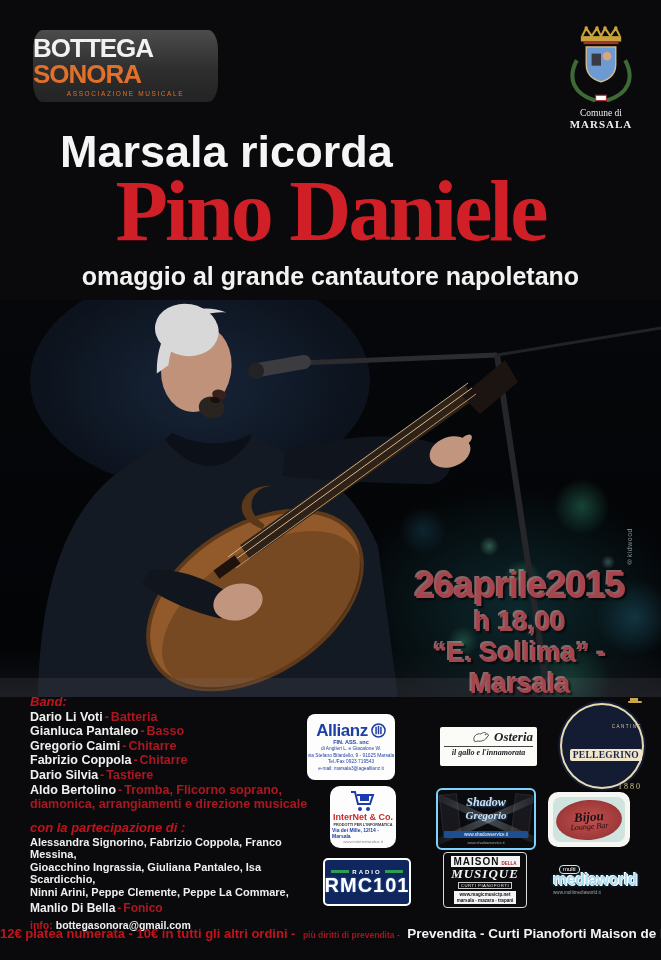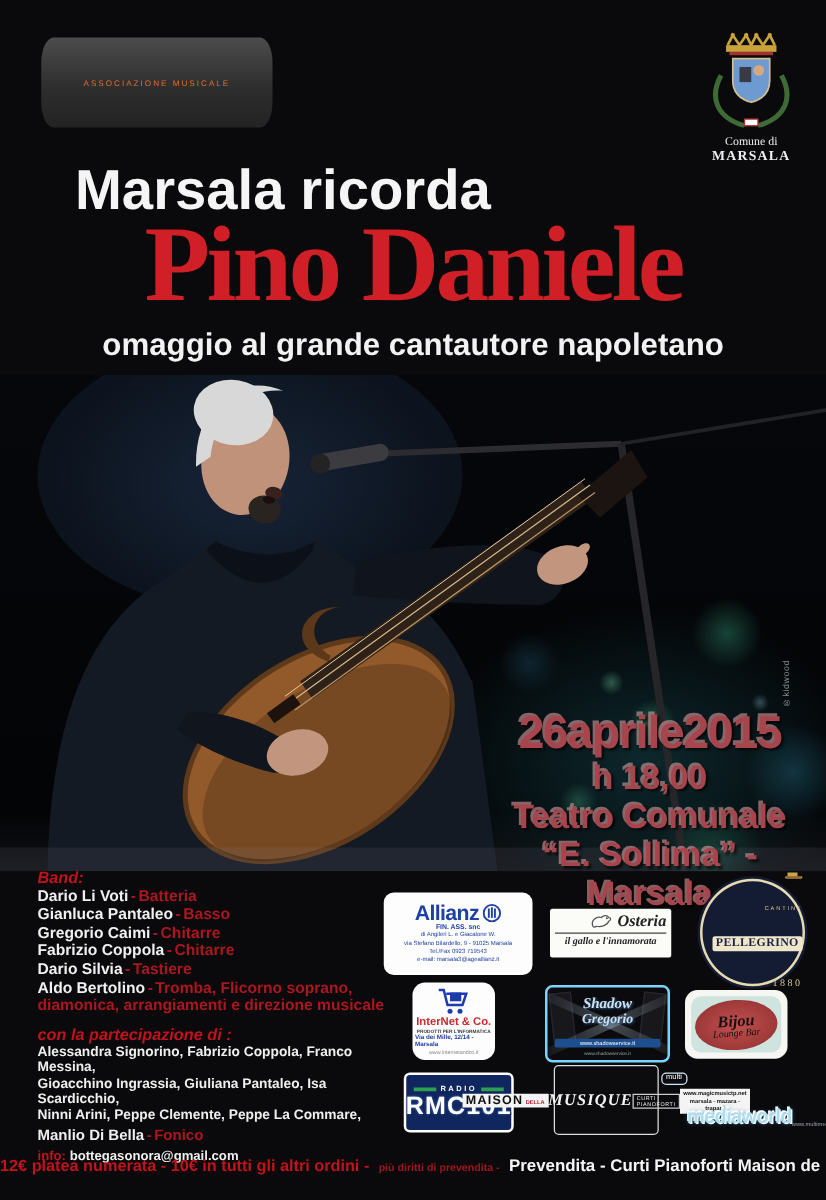--- a/index.html
+++ b/index.html
@@ -71,21 +71,21 @@
   .infoline .lab{color:#c2131c;font-weight:bold;margin-right:3px;}
 
   
   .tickets{position:absolute;left:0;top:924px;width:661px;text-align:center;white-space:nowrap;}
   .tickets .redp{color:#c2131c;font-weight:bold;font-size:13px;}
   .tickets .smallp{color:#a01520;font-weight:bold;font-size:8.5px;margin:0 3px;}
   .tickets .whitep{color:#f4f4f4;font-weight:600;font-size:13.5px;}
 
   
   .sponsor{position:absolute;box-sizing:border-box;}
-  .allianz{left:307px;top:714px;width:119px;height:66px;background:#fdfdfd;border-radius:8px;
+  .allianz{left:307px;top:714px;width:88px;height:66px;background:#fdfdfd;border-radius:8px;
            display:flex;flex-direction:column;align-items:center;justify-content:center;padding:0;}
   .allianz .brand{display:flex;align-items:center;gap:3px;color:#1e3fa4;font-weight:bold;
                   font-size:17px;letter-spacing:-.5px;line-height:1;}
   .allianz .small{color:#1e3fa4;font-size:4.8px;line-height:1.35;text-align:center;}
   .allianz .small .b1{font-weight:bold;font-size:5.5px;}
 
   .osteria{left:440px;top:727px;width:97px;height:39px;background:#fbfbf8;border-radius:2px;
            padding:2px 4px;color:#222;}
   .osteria .row{display:flex;align-items:center;justify-content:flex-end;gap:3px;}
   .osteria .name{font-family:"Liberation Serif",serif;font-style:italic;font-weight:bold;font-size:13px;}
@@ -143,47 +143,51 @@
 
   .rmc{left:323px;top:858px;width:88px;height:48px;background:#10265e;border:2px solid #fff;
        border-radius:5px;display:flex;flex-direction:column;align-items:center;justify-content:center;}
   .rmc .toprow{display:flex;align-items:center;gap:3px;}
   .rmc .gbar{width:18px;height:2.5px;background:#2e9e4f;}
   .rmc .radio{color:#fff;font-size:6px;font-weight:bold;letter-spacing:2px;}
   .rmc .name{color:#fff;font-weight:800;font-size:20px;letter-spacing:1px;line-height:1.05;
        text-shadow:0 0 2px #4a7fd4,1px 1px 0 #0a1a40;}
 
   .maison{left:443px;top:852px;width:84px;height:56px;background:#0c0c0f;border:1px solid #ddd;
-          border-radius:4px;display:flex;flex-direction:row;align-items:center;
+          border-radius:4px;display:flex;flex-direction:column;align-items:center;
           justify-content:center;padding:2px;}
   .maison .r1{background:#f4f4f4;color:#111;display:flex;align-items:baseline;gap:2px;
           padding:0 3px;line-height:1.1;}
   .maison .n1{font-weight:bold;font-size:10px;letter-spacing:1px;}
   .maison .small{color:#b02020;font-size:4.5px;font-weight:bold;}
   .maison .n2{color:#f4f4f4;font-family:"Liberation Serif",serif;font-style:italic;
           font-weight:bold;font-size:13px;line-height:1.1;letter-spacing:1px;}
   .maison .sub{color:#eee;font-size:4.3px;border:1px solid #ccc;padding:0 2px;margin-top:1px;letter-spacing:.5px;}
   .maison .urls{background:#f4f4f4;color:#111;font-size:4.6px;font-weight:bold;text-align:center;
           line-height:1.25;margin-top:2px;padding:1px 3px;}
 
-  .mediaworld{left:553px;top:858px;width:98px;height:44px;display:flex;flex-direction:row;
-          align-items:flex-end;justify-content:center;}
+  .mediaworld{left:553px;top:858px;width:98px;height:44px;display:flex;flex-direction:column;
+          align-items:flex-start;justify-content:center;}
   .mediaworld .tab{color:#fff;font-size:6px;border:1px solid #cdeaf8;border-radius:4px;
           padding:0 3px;line-height:1.3;align-self:flex-start;margin-left:6px;margin-bottom:-2px;
           background:#0c0c0f;position:relative;z-index:2;}
   .mediaworld .name{color:#aadcf2;font-weight:800;font-size:16px;letter-spacing:-.5px;line-height:1;
           text-shadow:0 0 1px #fff,1px 1px 0 #fff,-1px -1px 0 #fff,0 0 4px #2a6a9a;}
   .mediaworld .url{color:#9aa4aa;font-size:4.6px;margin-top:2px;}
 </style>
 </head>
 <body>
 
 <div class="poster">
 
   <div class="bottega">
+    <div class="line1">
+      <span class="w">BOTTEGA</span>
+      <span class="o">SONORA</span>
+    </div>
     <div class="tagline">ASSOCIAZIONE MUSICALE</div>
   </div>
 
   <div class="crest">
     <svg width="86" height="78" viewBox="0 0 64 58">
       <polyline points="18,9 21,3 25,9 29,3 32,9 35,3 39,9 43,3 46,9" fill="none" stroke="#c9a23c" stroke-width="1.6"></polyline>
       <circle cx="21" cy="3" r="1.3" fill="#c9a23c"></circle>
         <circle cx="29" cy="3" r="1.3" fill="#c9a23c"></circle>
       <circle cx="35" cy="3" r="1.3" fill="#c9a23c"></circle>
         <circle cx="43" cy="3" r="1.3" fill="#c9a23c"></circle>
@@ -247,21 +251,20 @@
       <path d="M150,270 C180,268 210,280 232,295 C240,305 232,320 218,318 C185,310 158,296 142,284 Z" fill="#10151e"></path>
       <ellipse cx="238" cy="302" rx="25" ry="18" fill="#c2957e" transform="rotate(-15 238 302)"></ellipse>
 
       <rect x="0" y="378" width="661" height="19" fill="rgba(130,135,145,0.12)"></rect>
     </svg>
   </div>
 
   <div class="event">
     <div class="date">26aprile2015</div>
     <div class="time">h 18,00</div>
-    <div class="venue">Teatro Comunale</div>
     <div class="venue">“E. Sollima” - Marsala</div>
   </div>
 
   <div class="watermark">®kidwood</div>
 
   <div class="band">
     <div class="red-head">Band:</div>
     <div class="member">
       <span>Dario Li Voti</span><span class="sep">-</span><span class="role">Batteria</span>
     </div>

